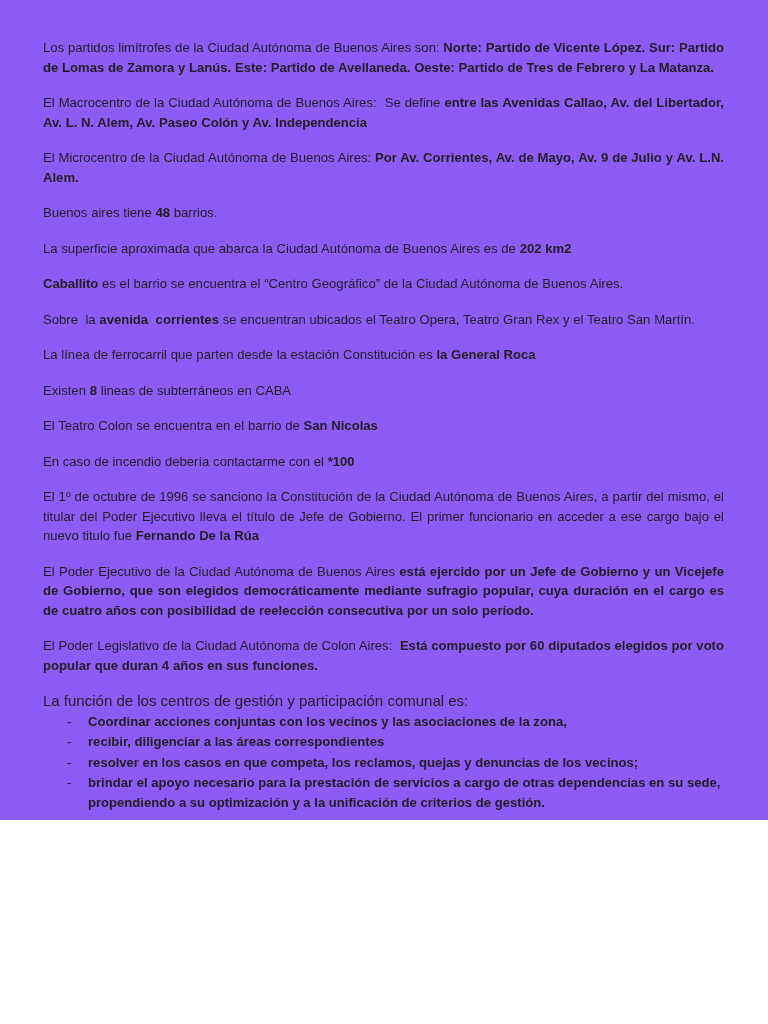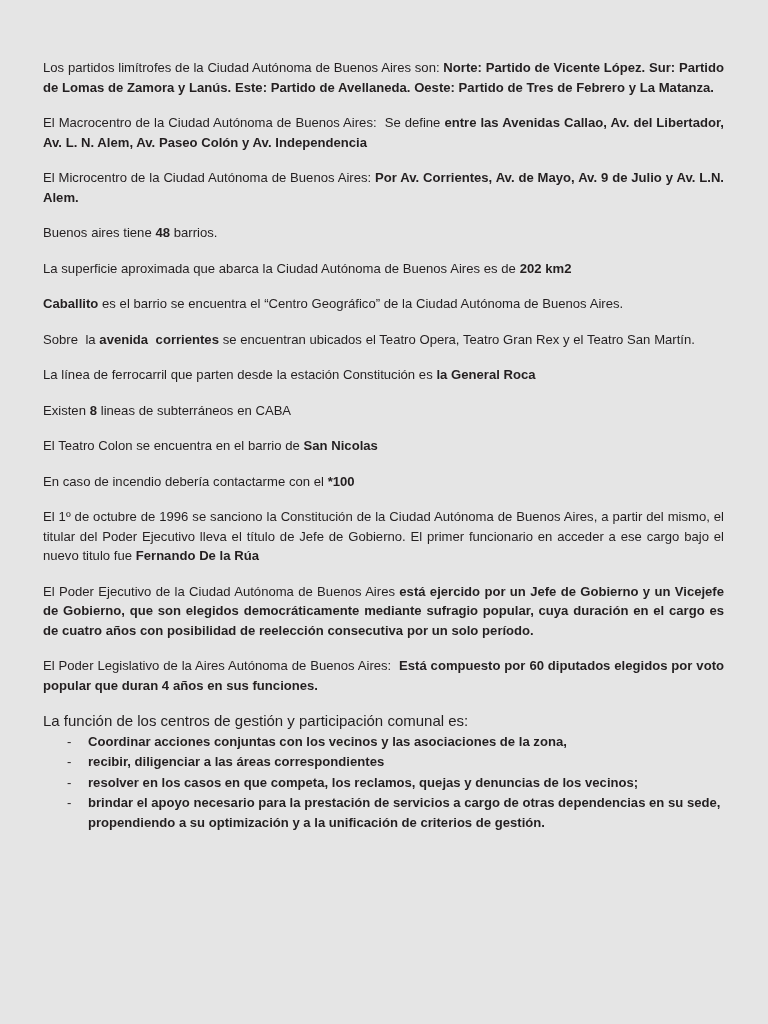--- a/index.html
+++ b/index.html
@@ -11,24 +11,24 @@
   body {
     width: 768px;
     height: 1024px;
     font-family: "Liberation Sans", sans-serif;
     color: #231f20;
     -webkit-font-smoothing: antialiased;
   }
   .page {
     position: relative;
     width: 768px;
-    height: 1024px;
-    background: #e5e5e5;
+    height: 820px;
+    background: #8b5cf6;
     box-sizing: border-box;
-    padding: 58px 44px 0 43px;
+    padding: 38px 44px 0 43px;
     overflow: hidden;
   }
   .doc-body {
     width: 681px;
   }
   p.para {
     margin: 0 0 16px 0;
     font-size: 13.1px;
     line-height: 19.5px;
     text-align: left;
@@ -96,21 +96,21 @@
     <p class="para"><span class="nowrap-space">Existen </span><b>8</b><span class="nowrap-space"> lineas de subterráneos en CABA</span></p>
 
     <p class="para"><span class="nowrap-space">El Teatro Colon se encuentra en el barrio de </span><b>San Nicolas</b></p>
 
     <p class="para"><span class="nowrap-space">En caso de incendio debería contactarme con el </span><b>*100</b></p>
 
     <p class="para justify"><span class="nowrap-space">El 1º de octubre de 1996 se sanciono la Constitución de la Ciudad Autónoma de Buenos Aires, a partir del mismo, el titular del Poder Ejecutivo lleva el título de Jefe de Gobierno. El primer funcionario en acceder a ese cargo bajo el nuevo titulo fue </span><b>Fernando De la Rúa</b></p>
 
     <p class="para justify"><span class="nowrap-space">El Poder Ejecutivo de la Ciudad Autónoma de Buenos Aires </span><b>está ejercido por un Jefe de Gobierno y un Vicejefe de Gobierno, que son elegidos democráticamente mediante sufragio popular, cuya duración en el cargo es de cuatro años con posibilidad de reelección consecutiva por un solo período.</b></p>
 
-    <p class="para justify"><span class="nowrap-space">El Poder Legislativo de la Aires Autónoma de Buenos Aires:  </span><b>Está compuesto por 60 diputados elegidos por voto popular que duran 4 años en sus funciones.</b></p>
+    <p class="para justify"><span class="nowrap-space">El Poder Legislativo de la Ciudad Autónoma de Colon Aires:  </span><b>Está compuesto por 60 diputados elegidos por voto popular que duran 4 años en sus funciones.</b></p>
 
 
     <p class="list-intro">La función de los centros de gestión y participación comunal es:</p>
 
     <ul class="dash-list">
       <li><span class="marker">-</span><span>Coordinar acciones conjuntas con los vecinos y las asociaciones de la zona,</span></li>
       <li><span class="marker">-</span><span>recibir, diligenciar a las áreas correspondientes</span></li>
       <li><span class="marker">-</span><span>resolver en los casos en que competa, los reclamos, quejas y denuncias de los vecinos;</span></li>
       <li><span class="marker">-</span><span>brindar el apoyo necesario para la prestación de servicios a cargo de otras dependencias en su sede, propendiendo a su optimización y a la unificación de criterios de gestión.</span></li>
     </ul>

